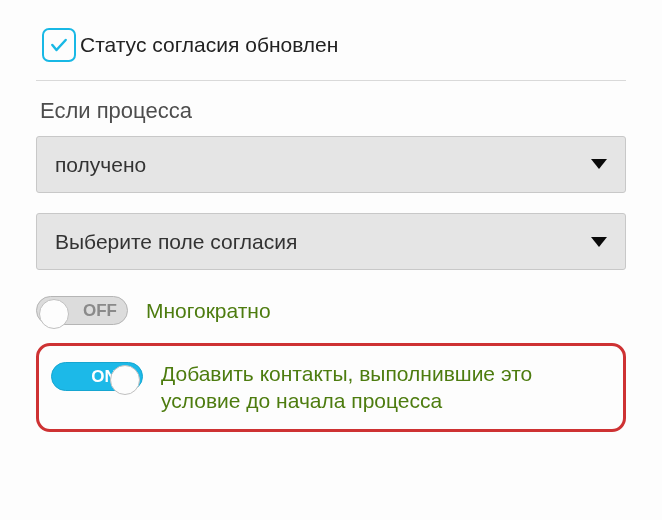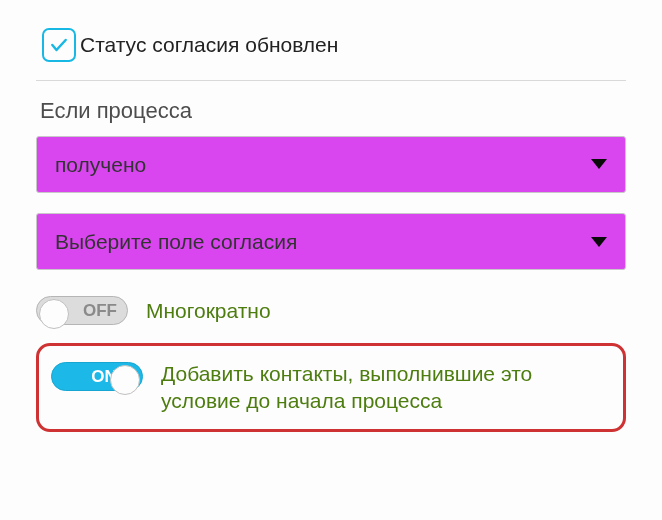--- a/index.html
+++ b/index.html
@@ -44,21 +44,21 @@
 
   .select {
     width: 100%;
     border: 1px solid #c8c8c8;
     border-radius: 3px;
     padding: 14px 18px;
     font-size: 21px;
     display: flex;
     align-items: center;
     justify-content: space-between;
-    background: #d946ef;
+    background: #e5e5e5;
     cursor: pointer;
     margin-bottom: 20px;
     color: #333;
   }
   .select .caret {
     width: 0; height: 0;
     border-left: 8px solid transparent;
     border-right: 8px solid transparent;
     border-top: 10px solid #0a0a0a;
   }

